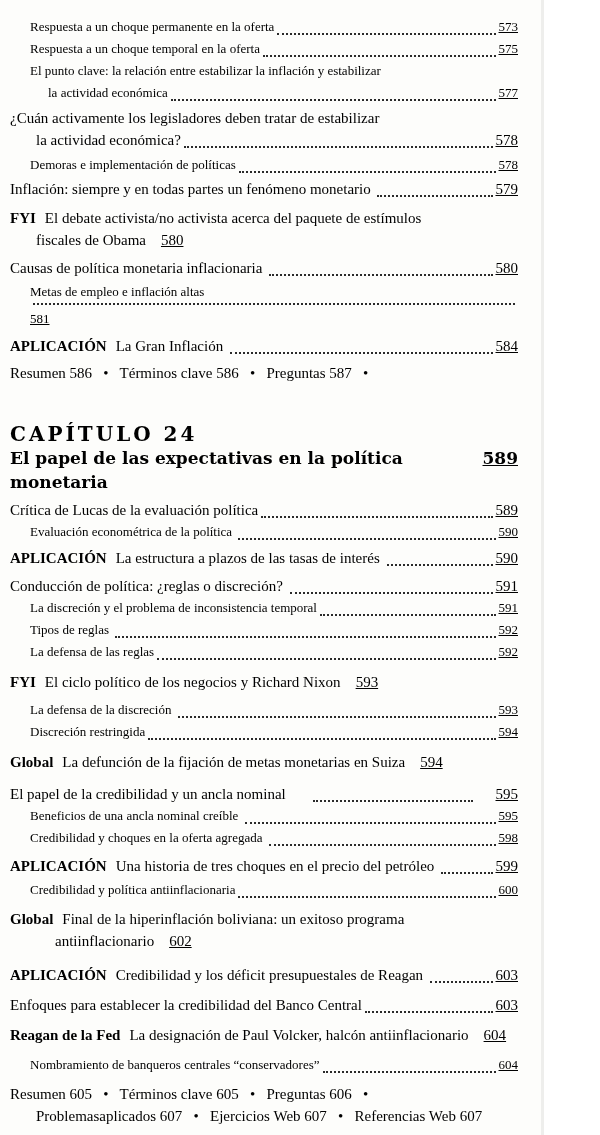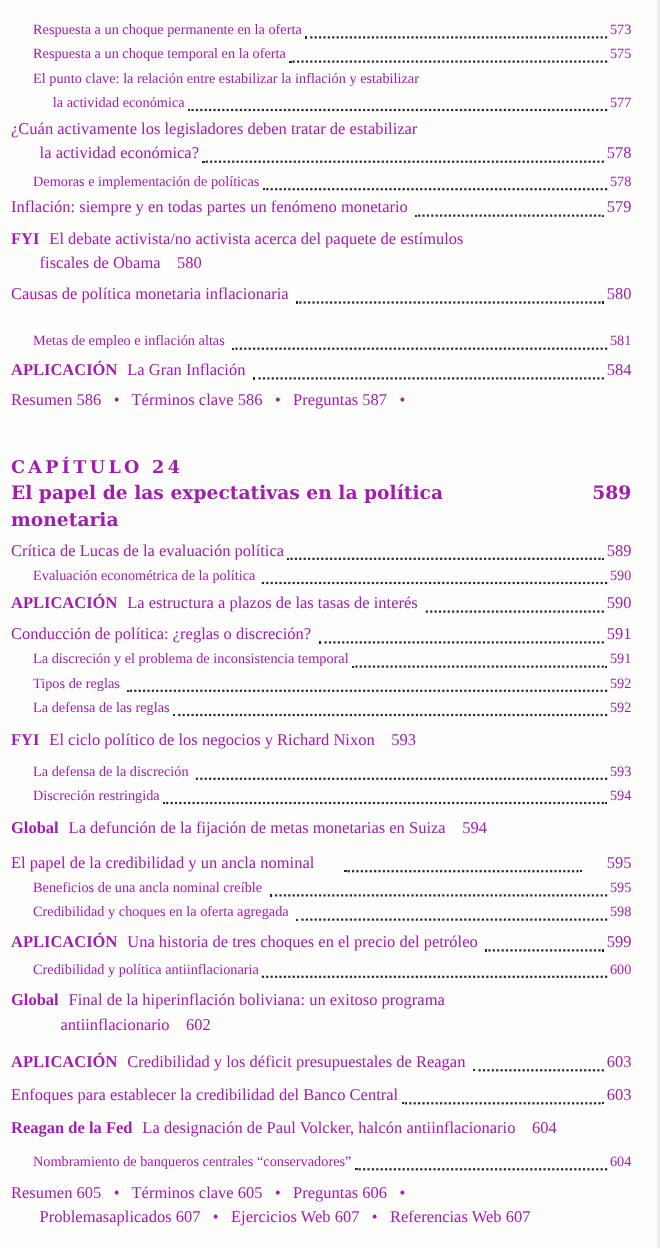--- a/index.html
+++ b/index.html
@@ -2,24 +2,24 @@
 <html><head>
 <meta charset="utf-8">
 <style>
   html, body {
     margin: 0;
     padding: 0;
     background: #ffffff;
   }
   .page {
     position: relative;
-    width: 600px;
+    width: 544px;
     height: 1135px;
     background: #fdfdfb;
-    color: #a21caf;
+    color: #000000;
     font-family: "Liberation Serif", serif;
     box-sizing: border-box;
     padding: 16px 26px 0 10px;
     overflow: hidden;
   }
   
   .page::after {
     content: "";
     position: absolute;
     top: 0; right: 0;
@@ -31,21 +31,21 @@
     display: flex;
     align-items: baseline;
     line-height: 22px;
     font-size: 15px;
     white-space: pre-wrap;
   }
   .line.sub   { font-size: 13px; }
   .line.kicker {
     font-family: "DejaVu Serif", serif;
     font-weight: bold;
-    font-size: 16px;
+    font-size: 20px;
     letter-spacing: 3px;
     line-height: 24px;
     text-align: right;
   }
   .line.title {
     font-family: "DejaVu Serif", serif;
     font-weight: bold;
     font-size: 17px;
     line-height: 24px;
     gap: 36px;
@@ -62,40 +62,40 @@
     white-space: pre;
   }
   .entry-text { flex: 0 1 auto; }
   .dot-leader {
     flex: 1 1 auto;
     min-width: 12px;
     border-bottom: 2px dotted #2a2a2a;
     margin: 0 3px 3px 3px;
     align-self: stretch;
   }
-  .page-num { flex: 0 0 auto; }
+  .page-num { flex: 0 0 auto; text-decoration: underline; }
   .inline-page { margin-left: 15px; }
 </style>
 </head>
 <body>
 
 <div class="page">
   <div id="toc-list">
       <div class="line sub lv-sub"><span class="entry-text">Respuesta a un choque permanente en la oferta</span><span class="dot-leader"></span><span class="page-num">573</span></div>
       <div class="line sub lv-sub"><span class="entry-text">Respuesta a un choque temporal en la oferta</span><span class="dot-leader"></span><span class="page-num">575</span></div>
       <div class="line sub lv-sub"><span class="entry-text">El punto clave: la relación entre estabilizar la inflación y estabilizar</span></div>
       <div class="line sub lv-cont2"><span class="entry-text">la actividad económica</span><span class="dot-leader"></span><span class="page-num">577</span></div>
       <div class="line main lv-main" style="margin-top: 3px;"><span class="entry-text">¿Cuán activamente los legisladores deben tratar de estabilizar</span></div>
       <div class="line main lv-cont1"><span class="entry-text">la actividad económica?</span><span class="dot-leader"></span><span class="page-num">578</span></div>
       <div class="line sub lv-sub" style="margin-top: 3px;"><span class="entry-text">Demoras e implementación de políticas</span><span class="dot-leader"></span><span class="page-num">578</span></div>
       <div class="line main lv-main" style="margin-top: 2px;"><span class="entry-text">Inflación: siempre y en todas partes un fenómeno monetario </span><span class="dot-leader"></span><span class="page-num">579</span></div>
       <div class="line main lv-main" style="margin-top: 7px;"><span class="feature-label">FYI</span><span class="entry-text">El debate activista/no activista acerca del paquete de estímulos</span></div>
       <div class="line main lv-cont1"><span class="entry-text">fiscales de Obama</span><span class="page-num inline-page">580</span></div>
       <div class="line main lv-main" style="margin-top: 6px;"><span class="entry-text">Causas de política monetaria inflacionaria </span><span class="dot-leader"></span><span class="page-num">580</span></div>
-      <div class="line sub lv-sub" style="margin-top: 20px;"><span class="entry-text">Metas de empleo e inflación altas </span><span class="dot-leader"></span><span class="page-num">581</span></div>
+      <div class="line sub lv-sub" style="margin-top: 2px; flex-direction: column;"><span class="entry-text">Metas de empleo e inflación altas </span><span class="dot-leader"></span><span class="page-num">581</span></div>
       <div class="line main lv-main" style="margin-top: 5px;"><span class="feature-label">APLICACIÓN</span><span class="entry-text">La Gran Inflación </span><span class="dot-leader"></span><span class="page-num">584</span></div>
       <div class="line main lv-main" style="margin-top: 5px;"><span class="entry-text">Resumen 586   •   Términos clave 586   •   Preguntas 587   •</span></div>
       <div class="line kicker lv-main" style="margin-top: 38px;"><span class="entry-text">CAPÍTULO 24</span></div>
       <div class="line title lv-main"><span class="entry-text">El papel de las expectativas en la política monetaria</span><span class="page-num inline-page">589</span></div>
       <div class="line main lv-main" style="margin-top: 5px;"><span class="entry-text">Crítica de Lucas de la evaluación política</span><span class="dot-leader"></span><span class="page-num">589</span></div>
       <div class="line sub lv-sub"><span class="entry-text">Evaluación econométrica de la política </span><span class="dot-leader"></span><span class="page-num">590</span></div>
       <div class="line main lv-main" style="margin-top: 4px;"><span class="feature-label">APLICACIÓN</span><span class="entry-text">La estructura a plazos de las tasas de interés </span><span class="dot-leader"></span><span class="page-num">590</span></div>
       <div class="line main lv-main" style="margin-top: 6px;"><span class="entry-text">Conducción de política: ¿reglas o discreción? </span><span class="dot-leader"></span><span class="page-num">591</span></div>
       <div class="line sub lv-sub"><span class="entry-text">La discreción y el problema de inconsistencia temporal</span><span class="dot-leader"></span><span class="page-num">591</span></div>
       <div class="line sub lv-sub"><span class="entry-text">Tipos de reglas </span><span class="dot-leader"></span><span class="page-num">592</span></div>

